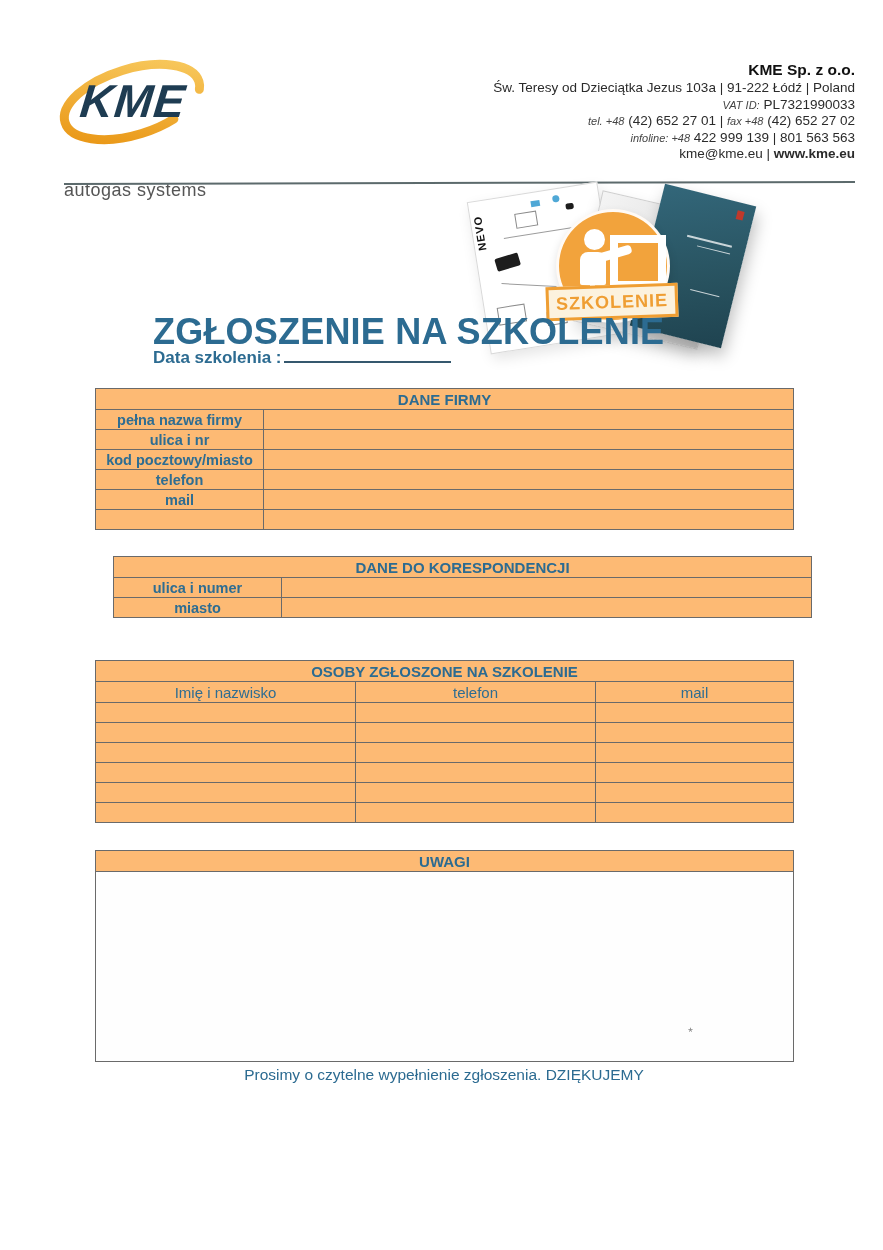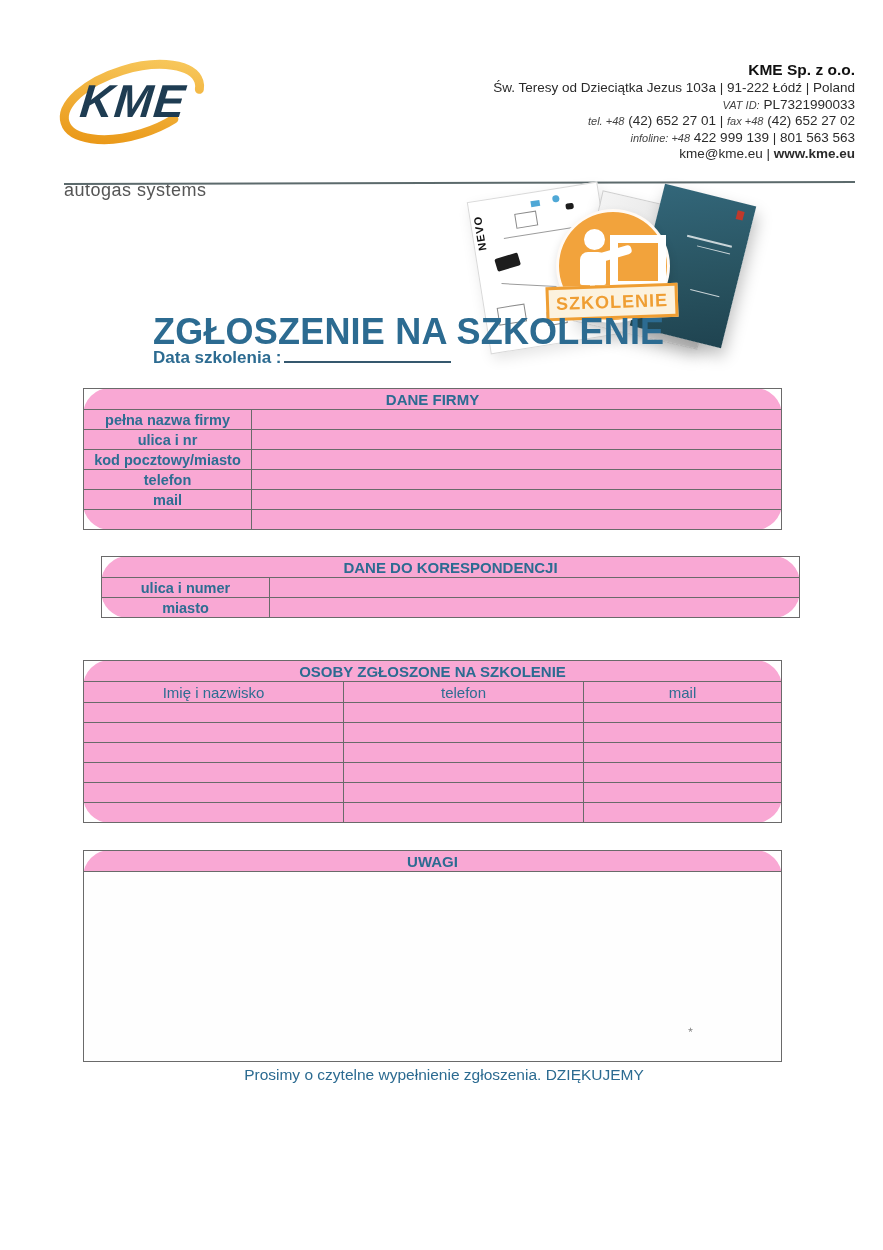--- a/index.html
+++ b/index.html
@@ -85,21 +85,21 @@
   .form-title{
     position:absolute;left:153px;top:311px;font-size:36px;font-weight:bold;color:#2c6b91;
     letter-spacing:.2px;
   }
   .date-line{position:absolute;left:153px;top:347px;font-size:17px;font-weight:bold;color:#2c6b91;}
   .date-underline{
     display:inline-block;width:167px;border-bottom:2px solid #35586e;height:14px;
     vertical-align:baseline;margin-left:2px;
   }
   
-  table{border-collapse:collapse;table-layout:fixed;position:absolute;left:83px;width:698px;background:#f9a8d4;border-radius:27px;}
+  table{border-collapse:collapse;table-layout:fixed;position:absolute;left:95px;width:698px;background:#fdba74;}
   td,th{border:1.5px solid #6a6a6a;padding:0 4px;overflow:hidden;}
   th.t-title{height:20px;font-size:15px;font-weight:bold;color:#2c6b91;text-align:center;}
   td.lbl{height:19px;font-size:14.5px;font-weight:bold;color:#2e6d92;text-align:center;}
   td.val{height:19px;}
   th.col-h{height:20px;font-size:15px;color:#2e6d92;text-align:center;font-weight:normal;}
   th.col-h.bold{font-weight:normal;}
   .t-company{top:388px;}
   .t-corr{top:556px;margin-left:18px;}
   .t-people{top:660px;}
   .t-notes{top:850px;}

